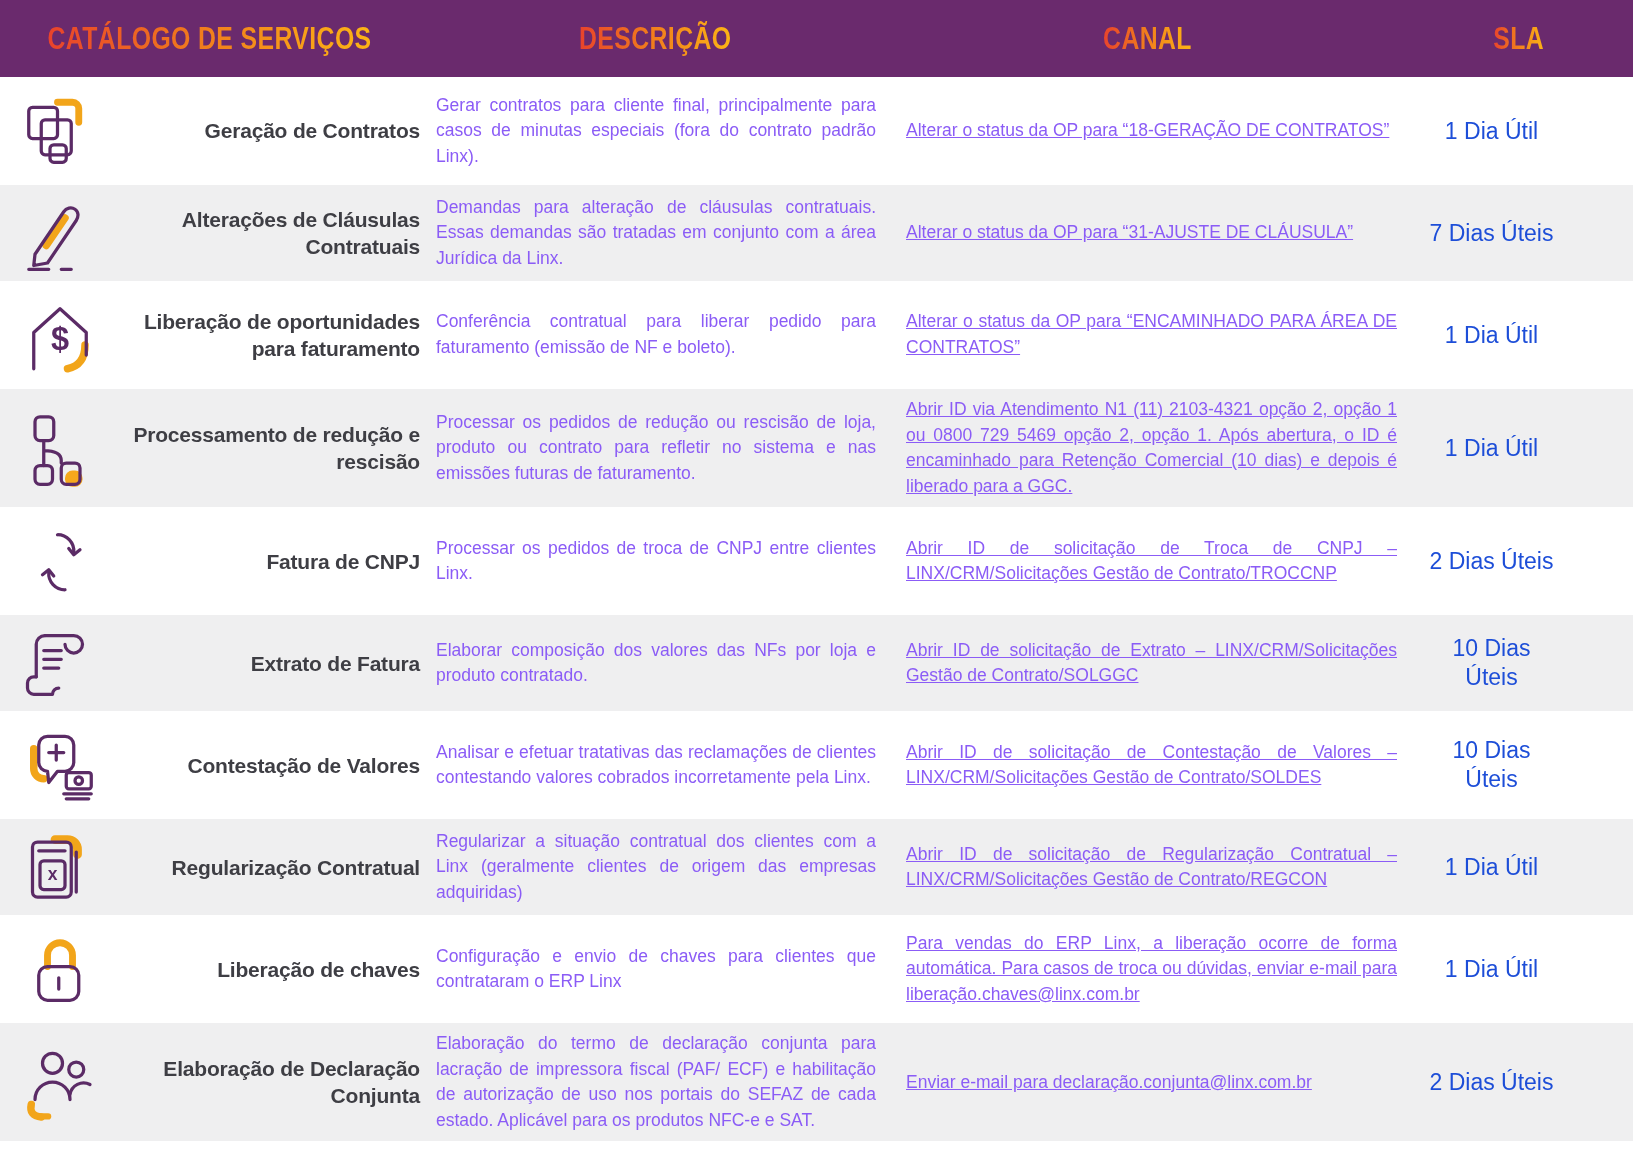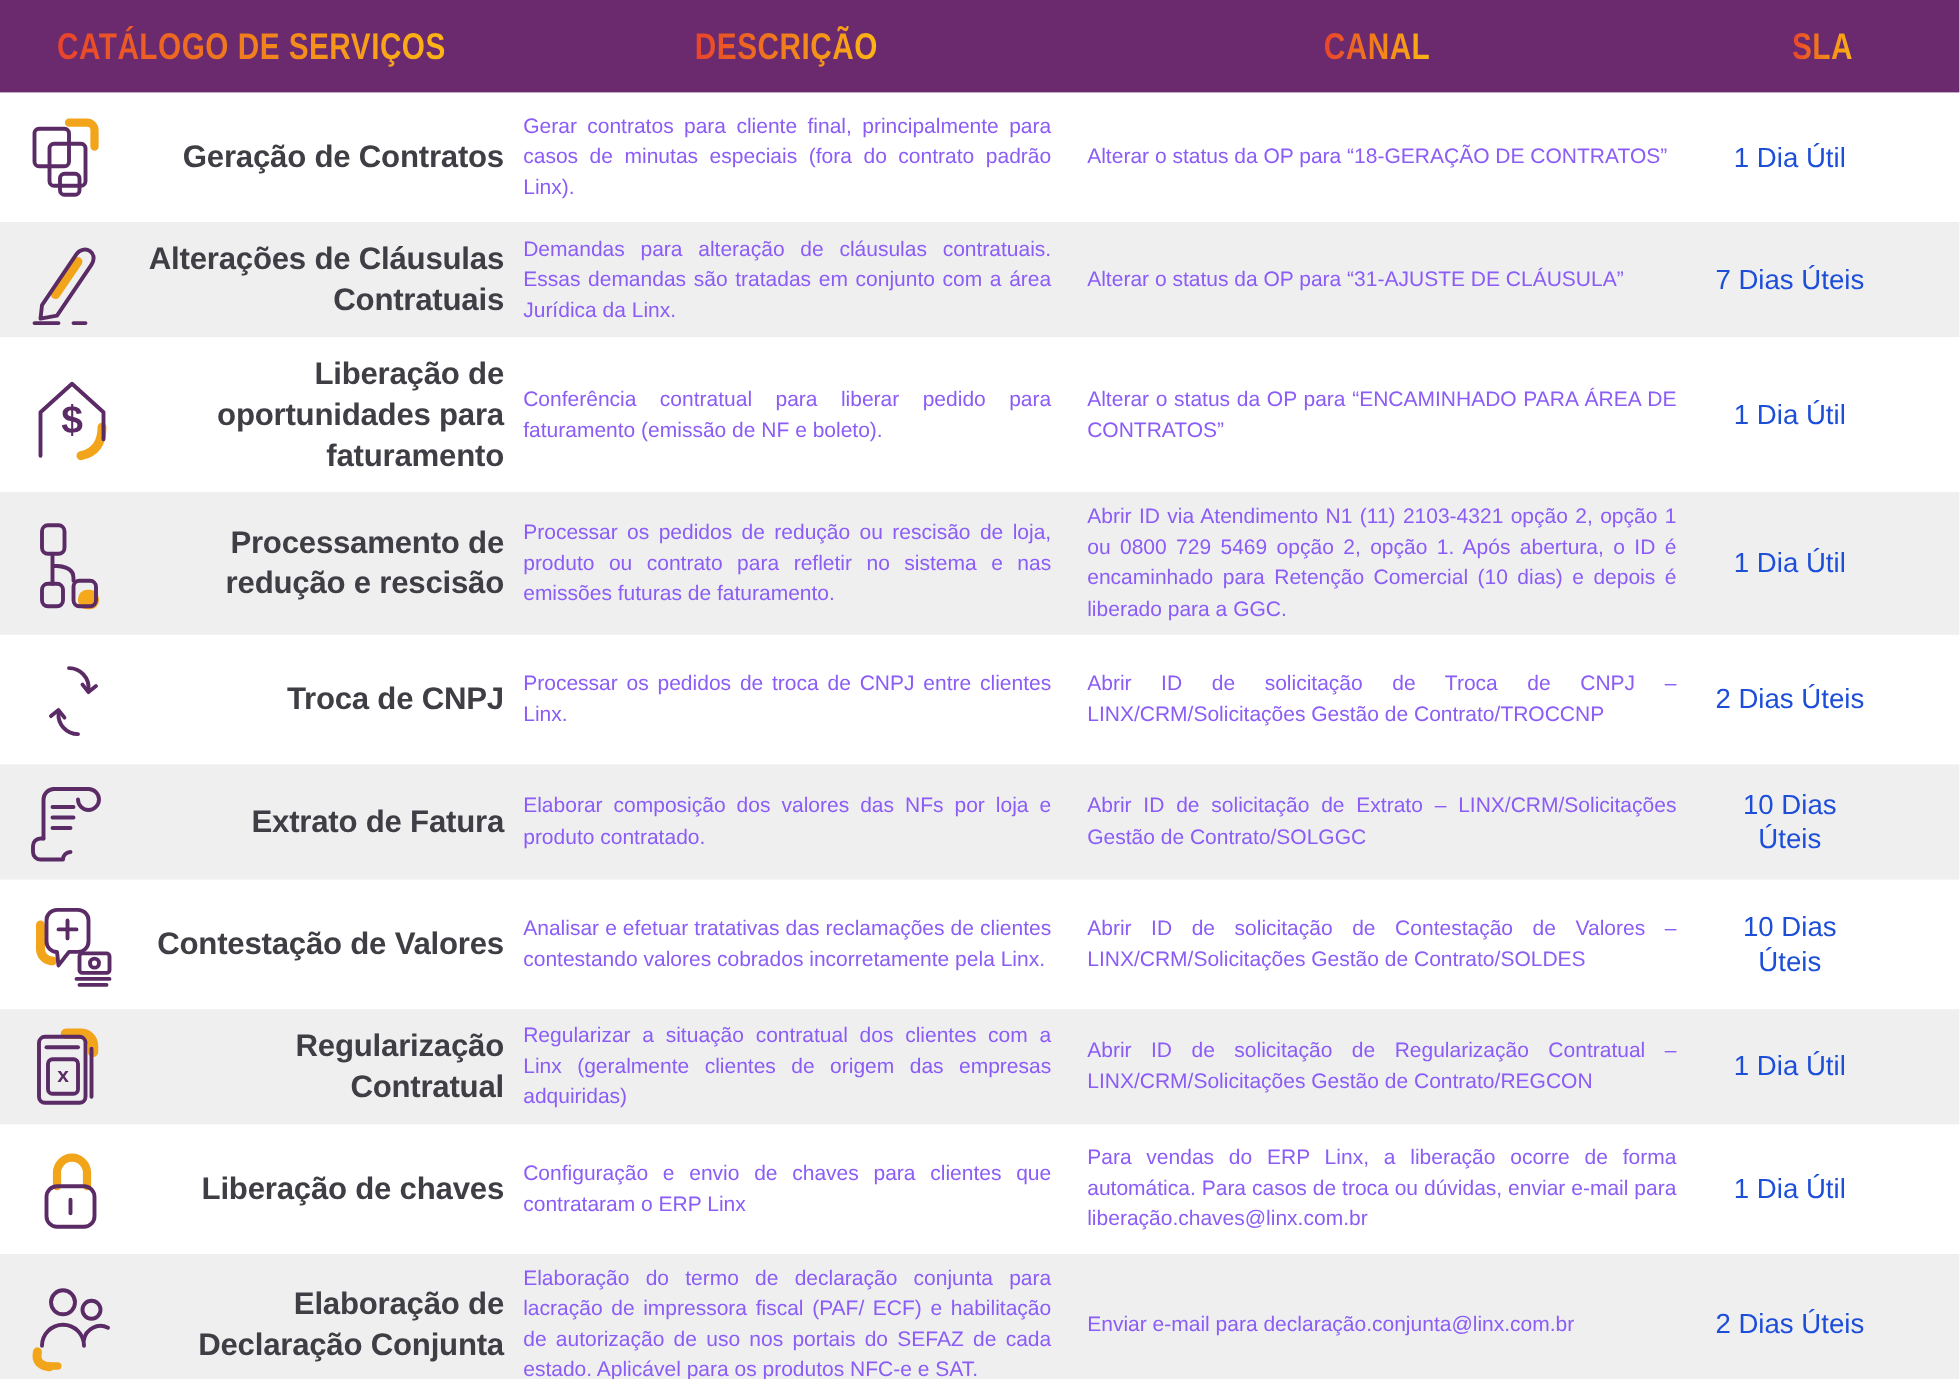--- a/index.html
+++ b/index.html
@@ -23,29 +23,29 @@
   }
 
   
   .row {
     display:grid; grid-template-columns:120px 300px 470px 515px 1fr;
     align-items:center; padding:8px 0; background:#ffffff;
   }
   .row.alt { background:#efeff0; }
   .icon-cell { display:flex; justify-content:center; align-items:center; }
   .title {
-    font-weight:bold; font-size:26px; color:#3e3e44;
+    font-weight:bold; font-size:21px; color:#3e3e44;
     text-align:right; line-height:1.3; letter-spacing:-.2px;
   }
   .desc, .canal {
     font-size:17.5px; color:#8b5cf6; line-height:1.46;
     text-align:justify;
   }
   .desc { padding:0 14px 0 16px; }
-  .canal { padding:0 8px 0 16px; }
+  .canal { padding:0 8px 0 16px;text-decoration:underline; }
   .sla { text-align:center; padding-right:55px; }
   .sla span {
     display:inline-block; max-width:132px;
     font-size:23px; color:#1d4ed8; line-height:1.25;
   }
 
   
   .ic svg { display:block; }
   .pc { stroke:#5b2b66; fill:none; stroke-width:2.6; stroke-linecap:round; stroke-linejoin:round; }
   .ac { stroke:#f2a51a; fill:none; stroke-linecap:round; stroke-linejoin:round; }
@@ -132,21 +132,21 @@
             <stop offset="1" stop-color="#f2a51a" stop-opacity="0"></stop>
           </linearGradient>
         </defs>
         <path d="M23 16 v24" stroke="url(#og5)" stroke-width="6" fill="none" stroke-linecap="round"></path>
         <path class="pc" d="M30 11 a13 13 0 0 1 13 14"></path>
         <path class="pc" d="M39 22 l4 5 5 -4"></path>
         <path class="pc" d="M36 55 a13 13 0 0 1 -13 -14"></path>
         <path class="pc" d="M27 44 l-4 -5 -5 4"></path>
       </svg>
     </div>
-    <div class="cell title">Troca de CNPJ</div>
+    <div class="cell title">Fatura de CNPJ</div>
     <div class="cell desc">Processar os pedidos de troca de CNPJ entre clientes Linx.</div>
     <div class="cell canal">Abrir ID de solicitação de Troca de CNPJ – LINX/CRM/Solicitações Gestão de Contrato/TROCCNP</div>
     <div class="cell sla"><span>2 Dias Úteis</span></div>
   </div>
 
   <div class="row alt">
     <div class="cell icon-cell ic">
       <svg viewBox="0 0 64 64" width="80" height="80">
         <defs>
           <linearGradient id="og6" x1="0" y1="0" x2="0" y2="1">

